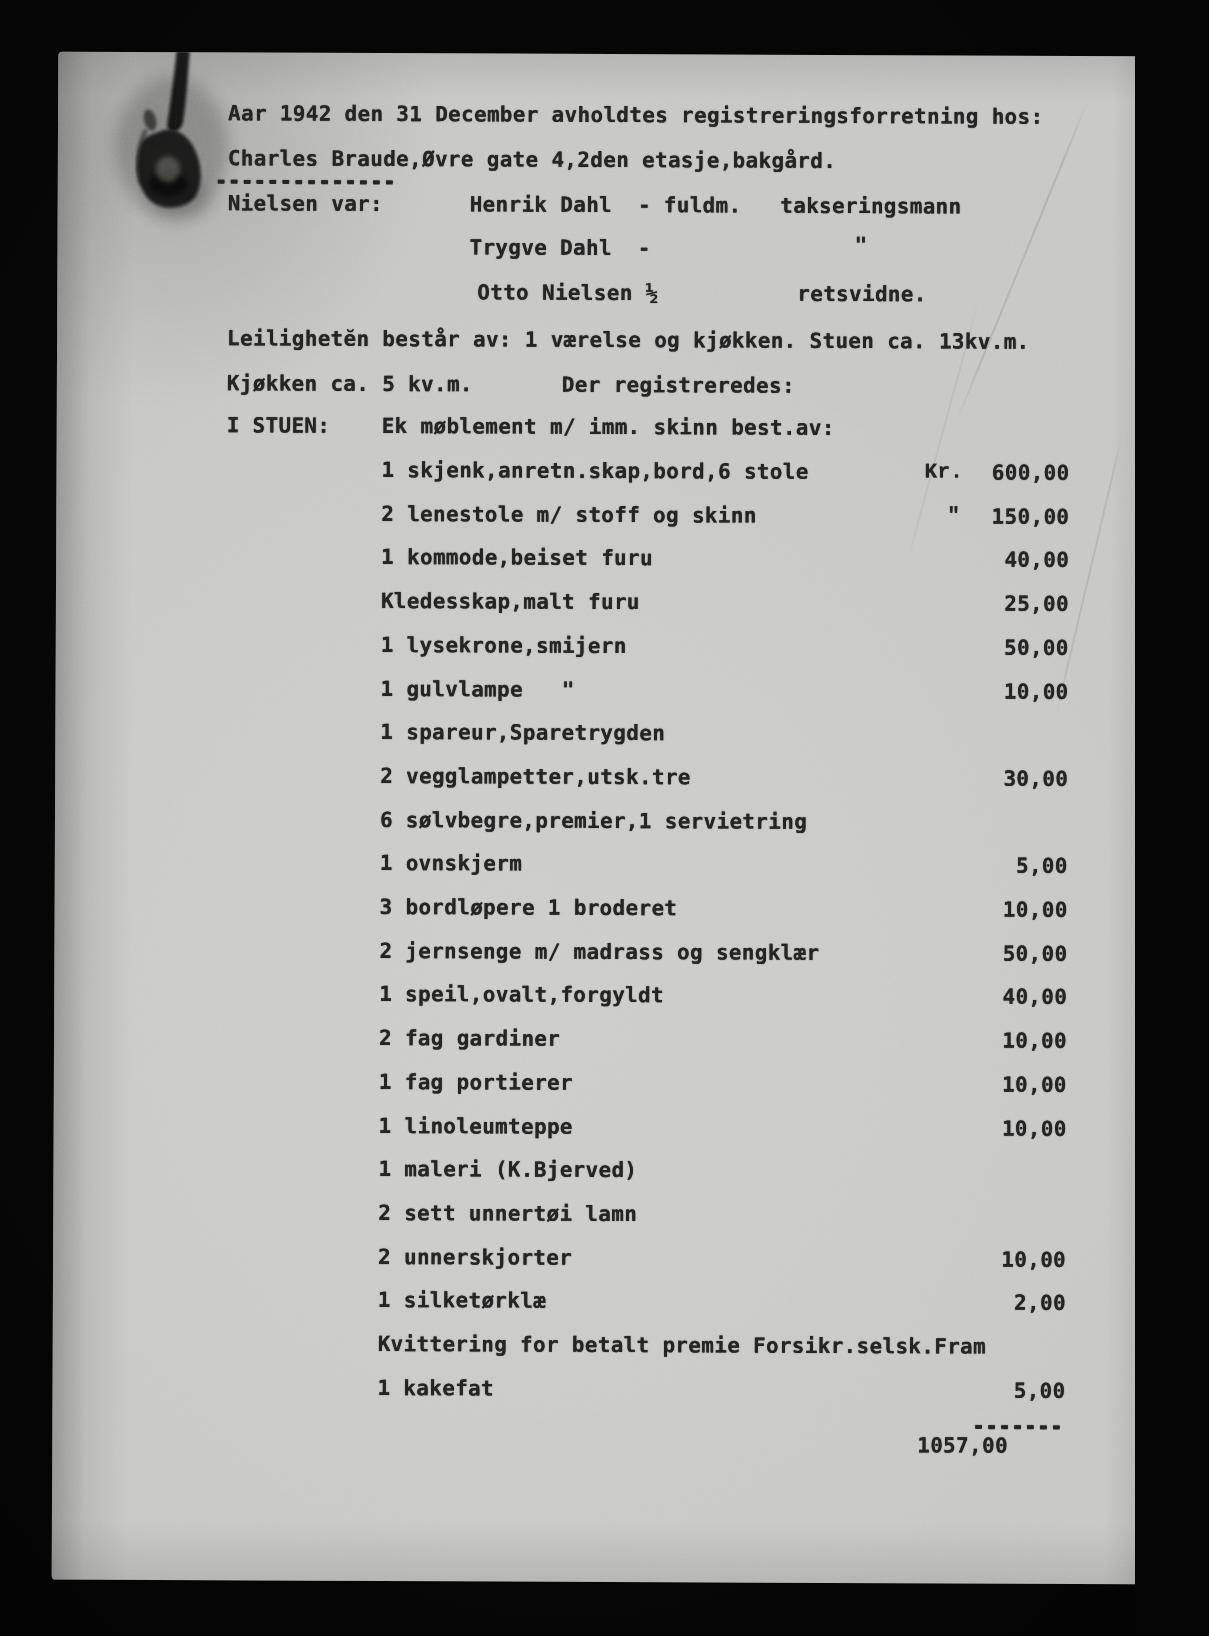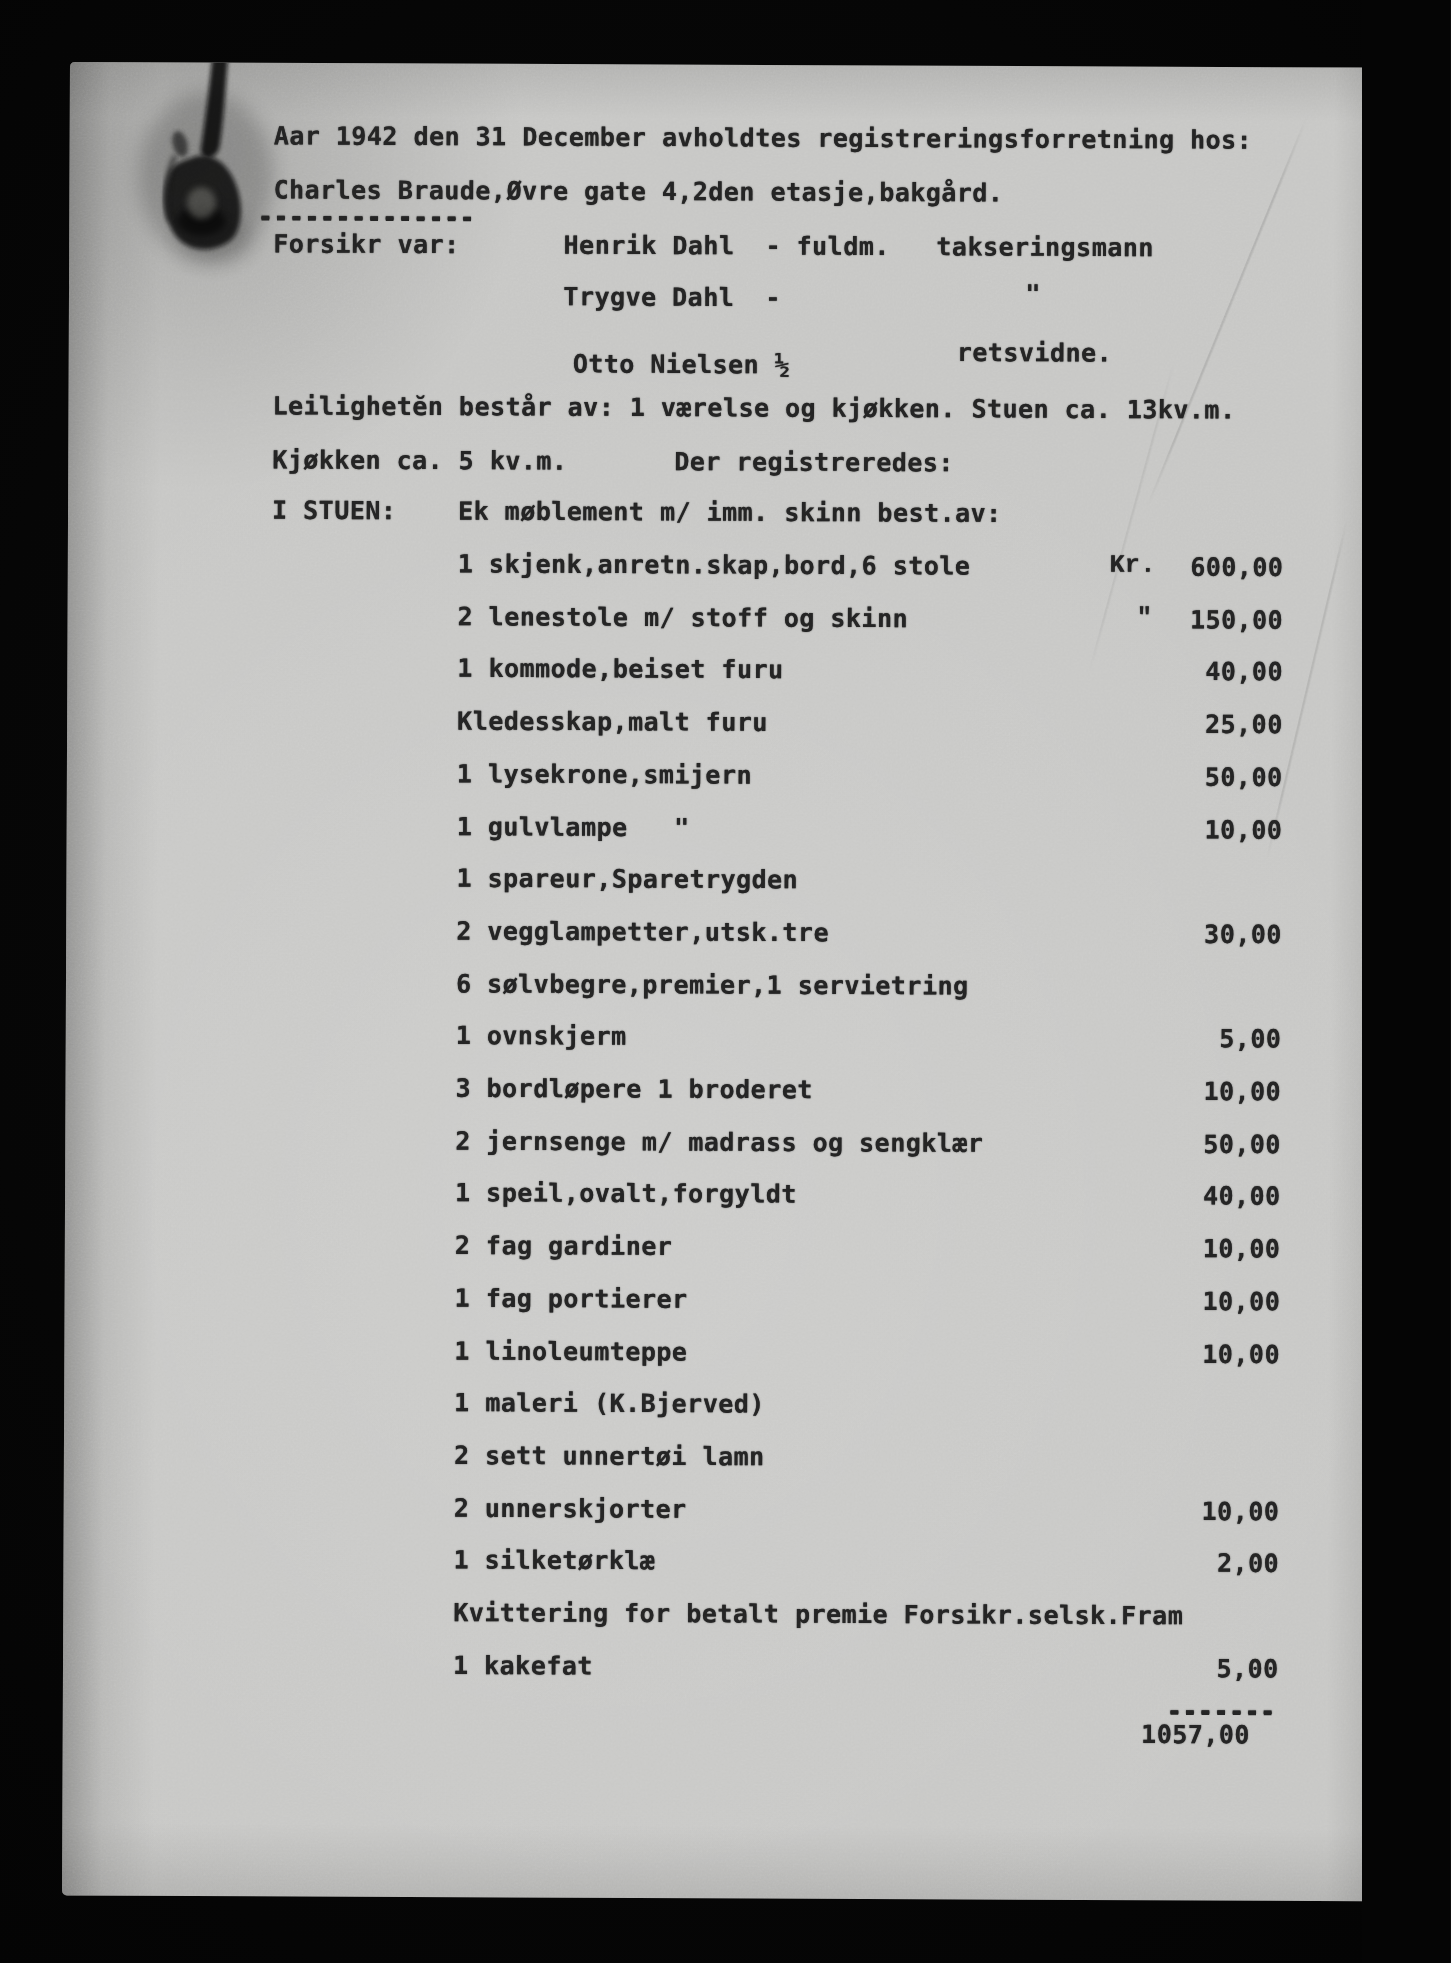--- a/index.html
+++ b/index.html
@@ -52,21 +52,21 @@
     letter-spacing:0.3px;
     text-shadow:0 0 1.1px rgba(25,25,25,0.85);
     white-space:pre;
   }
   .line{position:absolute;}
   .heavy{text-shadow:0 1px 0 currentColor, 0 0 1.2px rgba(15,15,15,.9);}
   .row{position:absolute;left:0;top:0;width:100%;height:24px;}
   .row .desc{position:absolute;left:325px;}
   .row .cur{position:absolute;font-family:Liberation Mono, monospace;}
   .row .amt{position:absolute;left:865px;width:148px;text-align:right;}
-  .total-amt{position:absolute;left:865px;width:158px;text-align:center;}
+  .total-amt{position:absolute;left:865px;width:158px;text-align:left;}
 </style>
 </head>
 <body>
 
 <div class="stage">
   <div class="paper">
 
     <div class="shading"></div>
 
     <svg class="blot" width="160" height="220" viewBox="0 0 160 220" aria-hidden="true">
@@ -93,25 +93,25 @@
 
     <div class="crease c1"></div>
     <div class="crease c2"></div>
     <div class="crease c3"></div>
 
     <div class="textlayer">
       <div class="line" style="left:170px;top:49px">Aar 1942 den 31 December avholdtes registreringsforretning hos:</div>
       <div class="line" style="left:170px;top:94px">Charles Braude,Øvre gate 4,2den etasje,bakgård.</div>
       <div class="line heavy" style="left:157px;top:116px">--------------</div>
 
-      <div class="line" style="left:170px;top:139px">Forsikr var:</div>
+      <div class="line" style="left:170px;top:139px">Nielsen var:</div>
       <div class="line" style="left:412px;top:139px">Henrik Dahl  - fuldm.   takseringsmann</div>
       <div class="line" style="left:412px;top:182px">Trygve Dahl  -</div>
       <div class="line" style="left:797px;top:178px">"</div>
-      <div class="line" style="left:420px;top:238px">Otto Nielsen ½</div>
+      <div class="line" style="left:420px;top:227px">Otto Nielsen ½</div>
       <div class="line" style="left:740px;top:227px">retsvidne.</div>
 
       <div class="line" style="left:170px;top:274px">Leilighetĕn består av: 1 værelse og kjøkken. Stuen ca. 13kv.m.</div>
       <div class="line" style="left:170px;top:319px">Kjøkken ca. 5 kv.m.</div>
       <div class="line" style="left:505px;top:319px">Der registreredes:</div>
       <div class="line" style="left:170px;top:361px">I STUEN:</div>
       <div class="line" style="left:325px;top:361px">Ek møblement m/ imm. skinn best.av:</div>
 
       <div><div class="row" style="top: 405px;"><span class="desc">1 skjenk,anretn.skap,bord,6 stole</span><span class="cur" style="left: 868px;">Kr.</span><span class="amt">600,00</span></div><div class="row" style="top: 449px;"><span class="desc">2 lenestole m/ stoff og skinn</span><span class="cur" style="left: 891px;">"</span><span class="amt">150,00</span></div><div class="row" style="top: 492px;"><span class="desc">1 kommode,beiset furu</span><span class="amt">40,00</span></div><div class="row" style="top: 536px;"><span class="desc">Kledesskap,malt furu</span><span class="amt">25,00</span></div><div class="row" style="top: 580px;"><span class="desc">1 lysekrone,smijern</span><span class="amt">50,00</span></div><div class="row" style="top: 624px;"><span class="desc">1 gulvlampe   "</span><span class="amt">10,00</span></div><div class="row" style="top: 667px;"><span class="desc">1 spareur,Sparetrygden</span></div><div class="row" style="top: 711px;"><span class="desc">2 vegglampetter,utsk.tre</span><span class="amt">30,00</span></div><div class="row" style="top: 755px;"><span class="desc">6 sølvbegre,premier,1 servietring</span></div><div class="row" style="top: 798px;"><span class="desc">1 ovnskjerm</span><span class="amt">5,00</span></div><div class="row" style="top: 842px;"><span class="desc">3 bordløpere 1 broderet</span><span class="amt">10,00</span></div><div class="row" style="top: 886px;"><span class="desc">2 jernsenge m/ madrass og sengklær</span><span class="amt">50,00</span></div><div class="row" style="top: 929px;"><span class="desc">1 speil,ovalt,forgyldt</span><span class="amt">40,00</span></div><div class="row" style="top: 973px;"><span class="desc">2 fag gardiner</span><span class="amt">10,00</span></div><div class="row" style="top: 1017px;"><span class="desc">1 fag portierer</span><span class="amt">10,00</span></div><div class="row" style="top: 1061px;"><span class="desc">1 linoleumteppe</span><span class="amt">10,00</span></div><div class="row" style="top: 1104px;"><span class="desc">1 maleri (K.Bjerved)</span></div><div class="row" style="top: 1148px;"><span class="desc">2 sett unnertøi lamn</span></div><div class="row" style="top: 1192px;"><span class="desc">2 unnerskjorter</span><span class="amt">10,00</span></div><div class="row" style="top: 1235px;"><span class="desc">1 silketørklæ</span><span class="amt">2,00</span></div><div class="row" style="top: 1279px;"><span class="desc">Kvittering for betalt premie Forsikr.selsk.Fram</span></div><div class="row" style="top: 1323px;"><span class="desc">1 kakefat</span><span class="amt">5,00</span></div></div>
 

